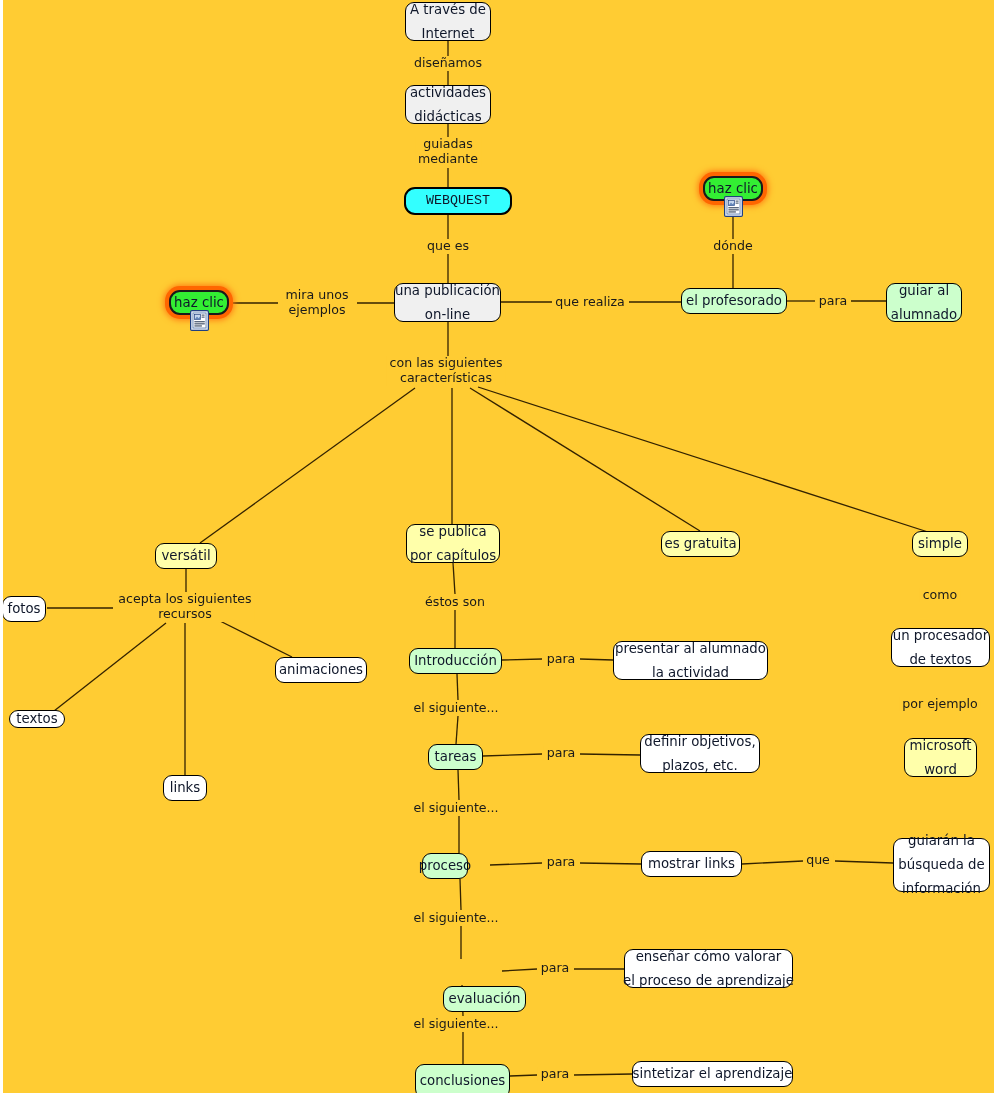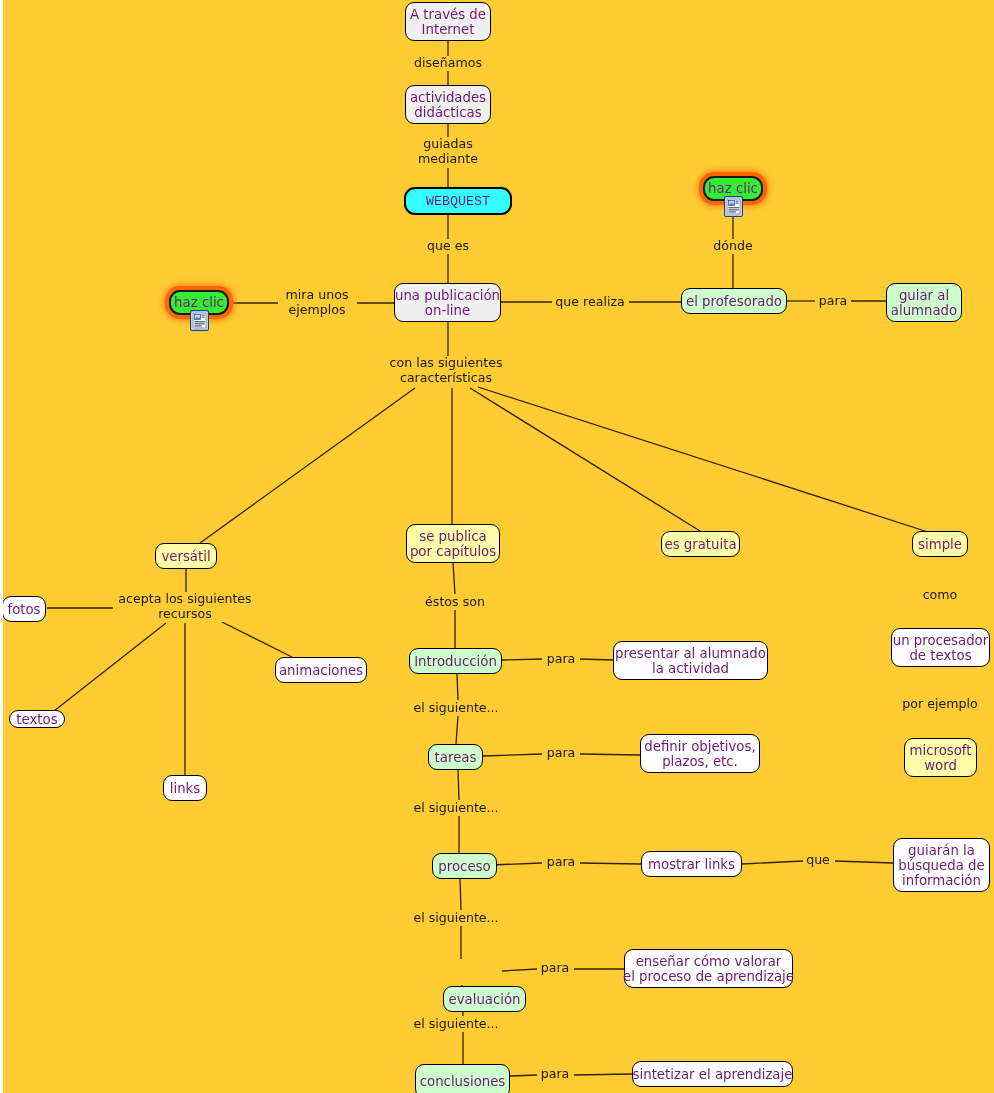--- a/index.html
+++ b/index.html
@@ -25,23 +25,23 @@
   }
   .node {
     position: absolute;
     box-sizing: border-box;
     display: flex;
     align-items: center;
     justify-content: center;
     text-align: center;
     border: 1.4px solid #000000;
     border-radius: 9px;
-    color: #701a75;
+    color: #0f172a;
     font-size: 13.3px;
-    line-height: 15px;
+    line-height: 24px;
     white-space: pre;
     padding: 2px 8px;
     z-index: 3;
   }
   .n-white   { background: #ffffff; }
   .n-gray    { background: #f0f0f0; }
   .n-yellow  { background: #ffffaa; }
   .n-green   { background: #ccffcc; }
   .n-cyan    { background: #33ffff; border-width: 2.2px; border-radius: 11px; }
   .n-clic {
@@ -154,21 +154,21 @@
     <div class="node n-white" style="left: 891px; top: 628px; width: 99px; height: 39px;">un procesador
 de textos</div>
     <div class="node n-yellow" style="left: 904px; top: 738px; width: 73px; height: 39px;">microsoft
 word</div>
     <div class="node n-green" style="left: 409px; top: 648px; width: 93px; height: 26px;">Introducción</div>
     <div class="node n-white" style="left: 613px; top: 641px; width: 155px; height: 39px;">presentar al alumnado
 la actividad</div>
     <div class="node n-green" style="left: 428px; top: 744px; width: 55px; height: 26px;">tareas</div>
     <div class="node n-white" style="left: 640px; top: 734px; width: 120px; height: 39px;">definir objetivos,
 plazos, etc.</div>
-    <div class="node n-green" style="left: 432px; top: 853px; width: 65px; height: 26px;">proceso</div>
+    <div class="node n-green" style="left: 422px; top: 853px; width: 46px; height: 26px;">proceso</div>
     <div class="node n-white" style="left: 641px; top: 851px; width: 101px; height: 26px;">mostrar links</div>
     <div class="node n-white" style="left: 893px; top: 838px; width: 97px; height: 54px;">guiarán la
 búsqueda de
 información</div>
     <div class="node n-green" style="left: 419px; top: 986px; width: 83px; height: 26px; margin-left: 24px;">evaluación</div>
     <div class="node n-white" style="left: 624px; top: 949px; width: 169px; height: 39px;">enseñar cómo valorar
 el proceso de aprendizaje</div>
     <div class="node n-green" style="left: 415px; top: 1064px; width: 95px; height: 34px;">conclusiones</div>
     <div class="node n-white" style="left: 632px; top: 1061px; width: 161px; height: 26px;">sintetizar el aprendizaje</div>
     <div class="link-label" style="left: 0px; top: 55.6px; width: 100%; text-align: left; background: transparent; padding: 0px;"><span style="position: absolute; left: 448px; transform: translateX(-50%); background: rgb(255, 204, 51); padding: 0px 3px; display: inline-block; text-align: center;">diseñamos</span></div>

